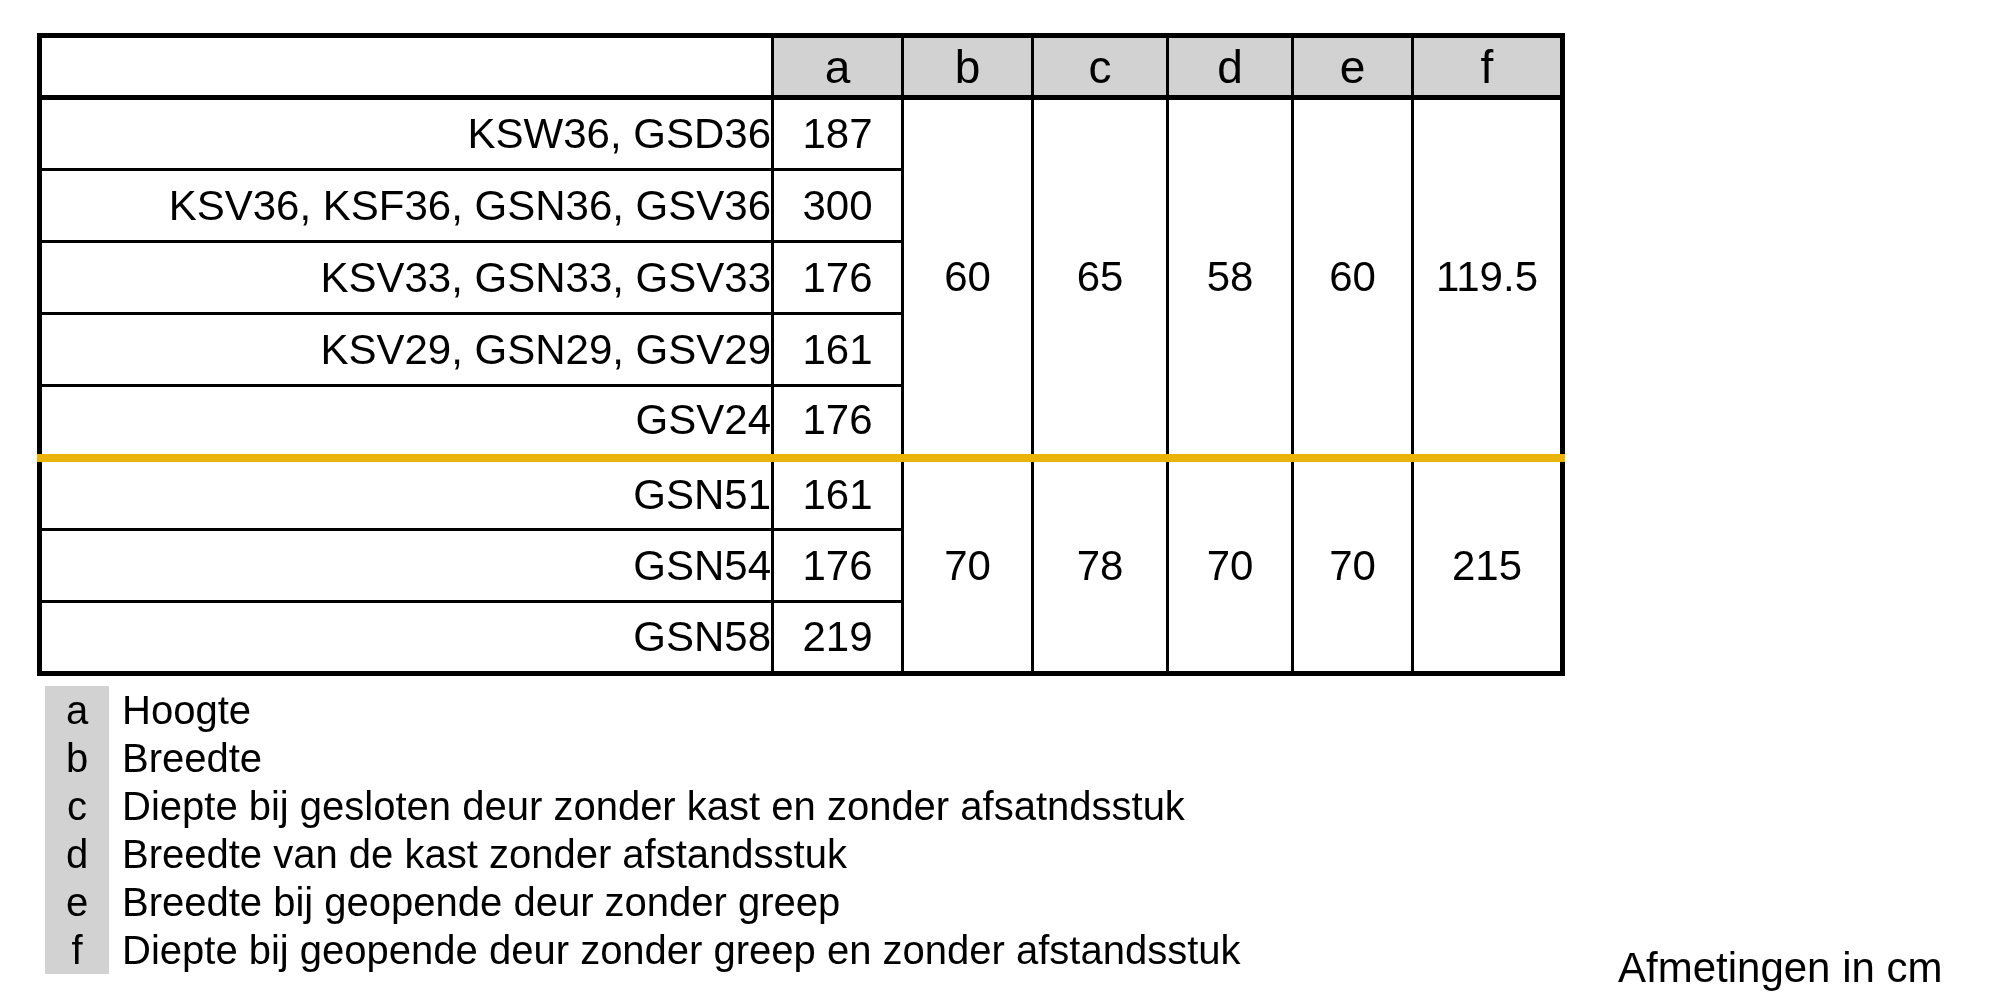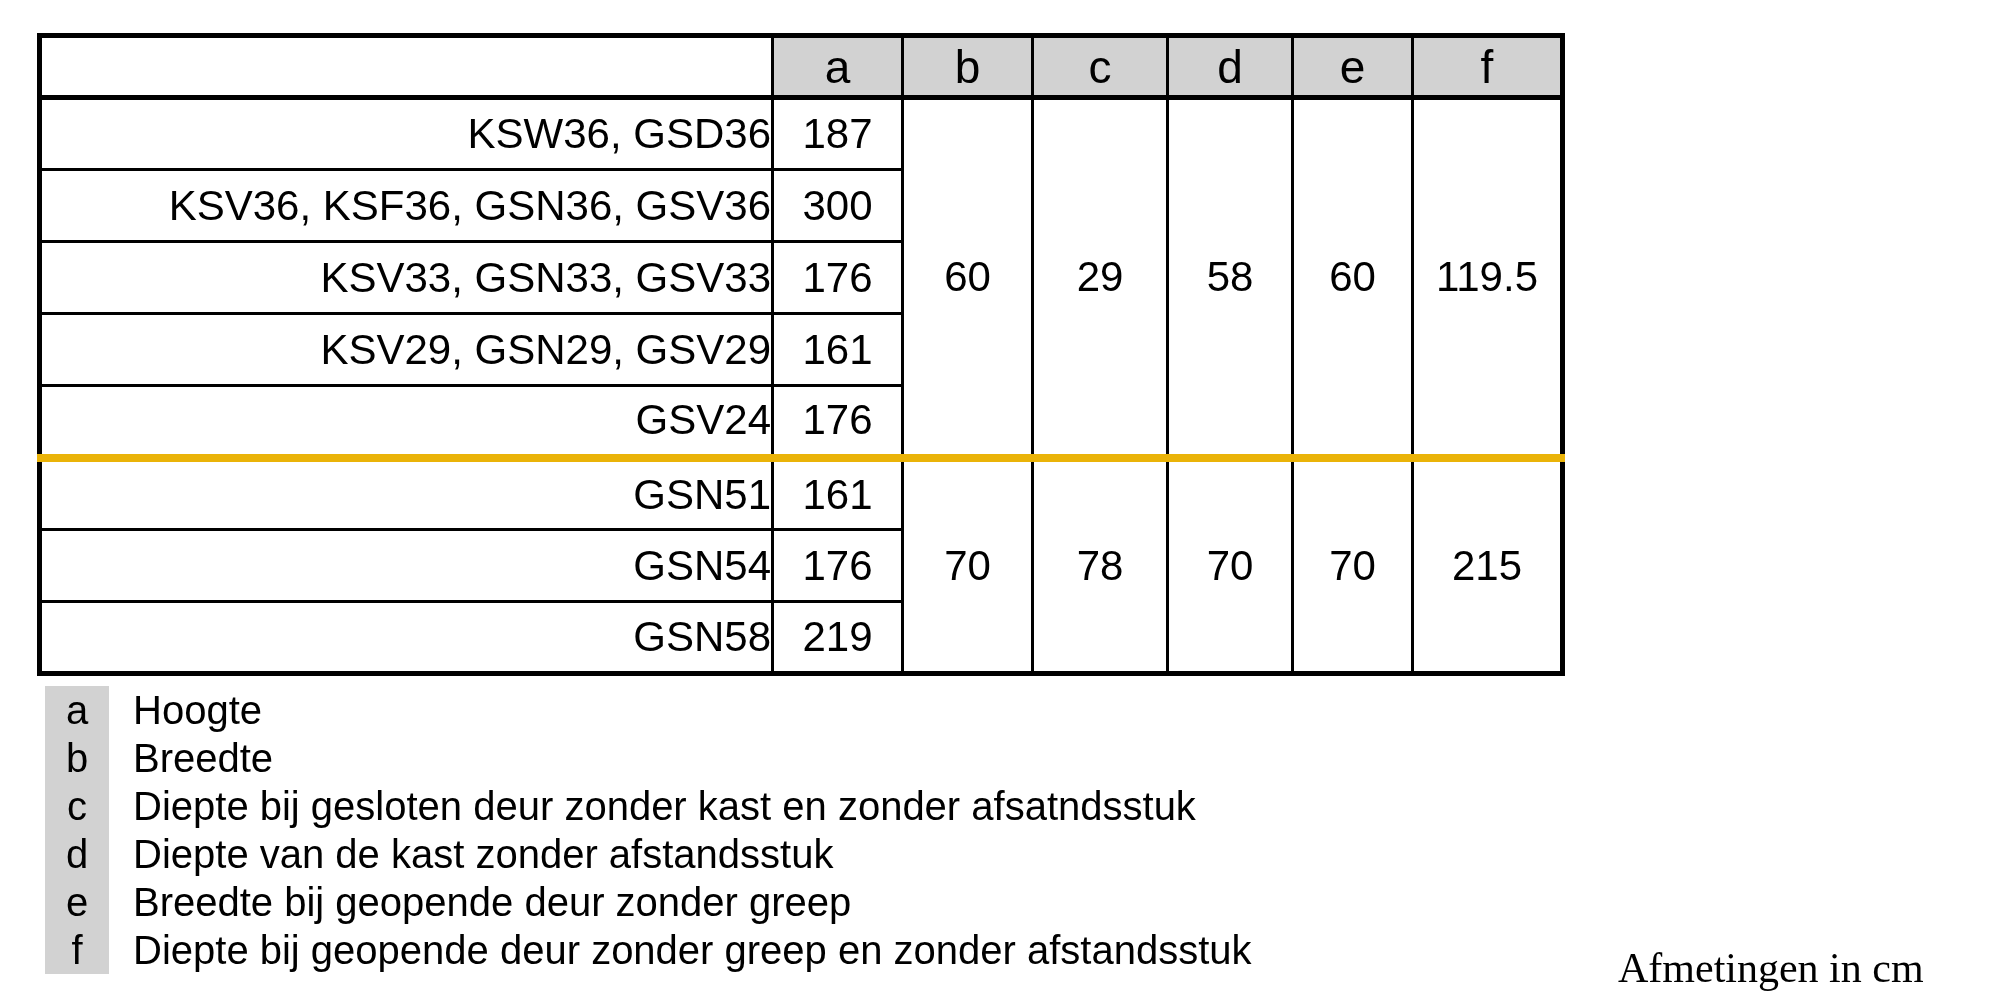--- a/index.html
+++ b/index.html
@@ -65,32 +65,31 @@
   .legend-key {
     width: 64px;
     height: 48px;
     background: #d2d2d2;
     display: flex;
     align-items: center;
     justify-content: center;
     flex: 0 0 64px;
   }
   .legend-text {
-    margin-left: 24px;
+    margin-left: 13px;
     white-space: nowrap;
   }
 
   
   .footnote {
     position: absolute;
     left: 1618px;
     top: 944px;
     font-size: 42px;
     white-space: nowrap;
-    font-family: Liberation Serif, serif;
   }
 </style>
 </head>
 <body>
 
 <table class="dim-table">
   <colgroup>
     <col class="c-models">
       <col class="c-a">
       <col class="c-b">
@@ -108,21 +107,21 @@
       <th class="gray">d</th>
       <th class="gray">e</th>
       <th class="gray">f</th>
     </tr>
   </thead>
   <tbody class="group-1">
     <tr>
       <td class="models">KSW36, GSD36</td>
       <td>187</td>
       <td rowspan="5">60</td>
-      <td rowspan="5">29</td>
+      <td rowspan="5">65</td>
       <td rowspan="5">58</td>
       <td rowspan="5">60</td>
       <td rowspan="5">119.5</td>
     </tr>
     <tr>
       <td class="models">KSV36, KSF36, GSN36, GSV36</td>
       <td>300</td>
     </tr>
     <tr>
       <td class="models">KSV33, GSN33, GSV33</td>
@@ -166,21 +165,21 @@
   <div class="legend-row">
     <div class="legend-key">b</div>
     <div class="legend-text">Breedte</div>
   </div>
   <div class="legend-row">
     <div class="legend-key">c</div>
     <div class="legend-text">Diepte bij gesloten deur zonder kast en zonder afsatndsstuk</div>
   </div>
   <div class="legend-row">
     <div class="legend-key">d</div>
-    <div class="legend-text">Diepte van de kast zonder afstandsstuk</div>
+    <div class="legend-text">Breedte van de kast zonder afstandsstuk</div>
   </div>
   <div class="legend-row">
     <div class="legend-key">e</div>
     <div class="legend-text">Breedte bij geopende deur zonder greep</div>
   </div>
   <div class="legend-row">
     <div class="legend-key">f</div>
     <div class="legend-text">Diepte bij geopende deur zonder greep en zonder afstandsstuk</div>
   </div>
 </div>

